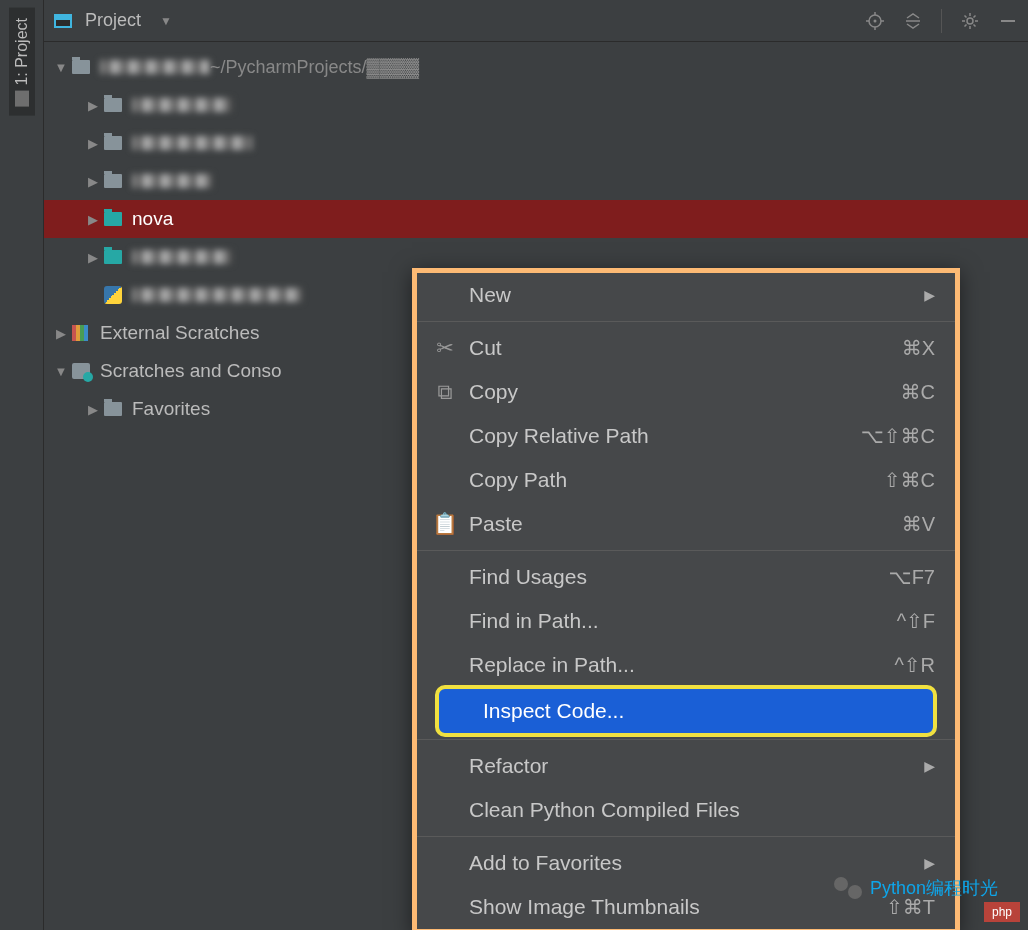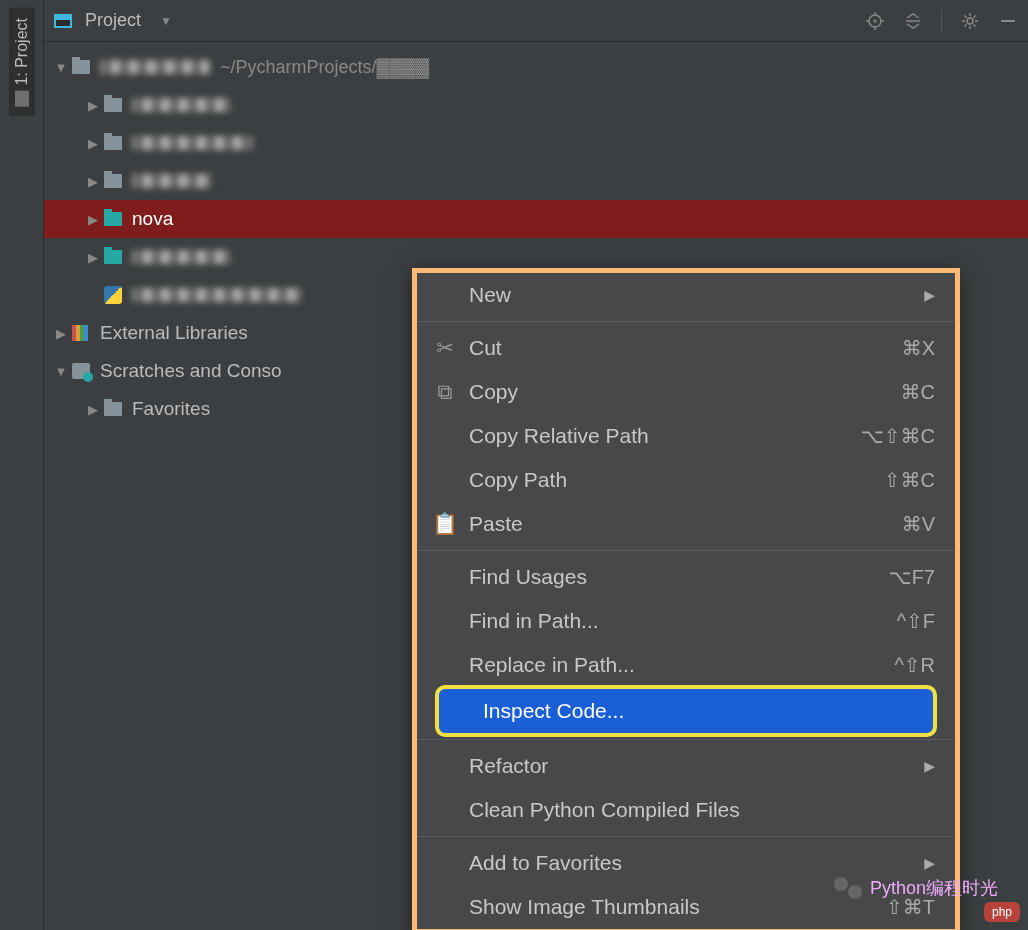--- a/index.html
+++ b/index.html
@@ -32,36 +32,36 @@
 .indent { display: inline-block; }
 .folder-icon { width: 18px; height: 14px; background: #87939a; margin-right: 10px; border-radius: 1px; position: relative; }
 .folder-icon::before { content: ""; position: absolute; top: -3px; left: 0; width: 8px; height: 3px; background: #87939a; }
 .folder-icon.teal { background: #26a8a5; }
 .folder-icon.teal::before { background: #26a8a5; }
 .libs-icon { width: 18px; height: 16px; margin-right: 10px; background: linear-gradient(90deg, #c75450 0 22%, #e09c3b 22% 44%, #499c54 44% 66%, #3b8cc7 66% 88%, transparent 88%); }
 .scratch-icon { width: 18px; height: 16px; margin-right: 10px; background: #87939a; border-radius: 2px; position: relative; }
 .scratch-icon::after { content: ""; position: absolute; right: -3px; bottom: -3px; width: 10px; height: 10px; background: #26a8a5; border-radius: 50%; }
 .py-icon { width: 18px; height: 18px; margin-right: 10px; background: linear-gradient(135deg, #3776ab 50%, #ffd43b 50%); border-radius: 3px; }
 .blur { filter: blur(3px); background: repeating-linear-gradient(90deg, #888 0 5px, #555 5px 10px, #aaa 10px 18px); height: 14px; display: inline-block; }
-.path-text { color: #888; margin-left: 10px; font-size: 18px; }
+.path-text { color: #888; font-size: 18px; }
 
 .context-menu { position: absolute; left: 368px; top: 226px; width: 548px; background: #46484a; border: 5px solid #fdba74; box-shadow: 0 4px 20px rgba(0,0,0,0.5); }
 .menu-item { height: 44px; display: flex; align-items: center; padding: 0 20px 0 52px; color: #c8c8c8; font-size: 21px; position: relative; }
 .menu-item.highlighted { background: #1a5fd6; color: #fff; border: 4px solid #f0e040; border-radius: 10px; margin: -2px 18px; height: 52px; padding-left: 44px; }
 .menu-item .shortcut { margin-left: auto; color: #aaa; font-size: 20px; }
 .menu-item .sub-arrow { margin-left: auto; color: #aaa; font-size: 14px; }
 .menu-sep { height: 1px; background: #5a5a5a; margin: 4px 0; }
 .menu-icon { position: absolute; left: 18px; width: 20px; height: 20px; color: #999; display: flex; align-items: center; justify-content: center; }
 
-.watermark { position: absolute; right: 30px; bottom: 30px; display: flex; align-items: center; gap: 8px; color: #f0abfc; font-size: 18px; justify-content: flex-end; }
+.watermark { position: absolute; right: 30px; bottom: 30px; display: flex; align-items: center; gap: 8px; color: #0ea5e9; font-size: 18px; justify-content: flex-end; }
 .watermark .dots { width: 28px; height: 22px; position: relative; }
 .watermark .dots::before, .watermark .dots::after { content: ""; position: absolute; width: 14px; height: 14px; border-radius: 50%; background: #666; }
 .watermark .dots::before { left: 0; top: 0; }
 .watermark .dots::after { right: 0; bottom: 0; }
-.php-badge { position: absolute; right: 8px; bottom: 8px; background: #b8433a; color: #fff; font-size: 12px; padding: 3px 8px; border-radius: 6px; }
+.php-badge { position: absolute; right: 8px; bottom: 8px; background: #b8433a; color: #fff; font-size: 12px; padding: 3px 8px; border-radius: 0; }
 </style>
 </head>
 <body>
 
 <div class="root">
   <div class="side-tab">
     <div class="side-tab-label">
       <span class="ico"></span>
       <span>1: Project</span>
     </div>
@@ -146,21 +146,21 @@
       </div>
       <div class="tree-row">
         <span class="indent" style="width:32px"></span>
           <span class="arrow none"></span>
         <span class="py-icon"></span>
         <span class="blur" style="width:170px"></span>
       </div>
       <div class="tree-row">
         <span class="arrow right"></span>
         <span class="libs-icon"></span>
-        <span>External Libraries</span>
+        <span>External Scratches</span>
       </div>
       <div class="tree-row">
         <span class="arrow down"></span>
         <span class="scratch-icon"></span>
         <span>Scratches and Conso</span>
       </div>
       <div class="tree-row">
         <span class="indent" style="width:32px"></span>
           <span class="arrow right"></span>
         <span class="folder-icon"></span>

